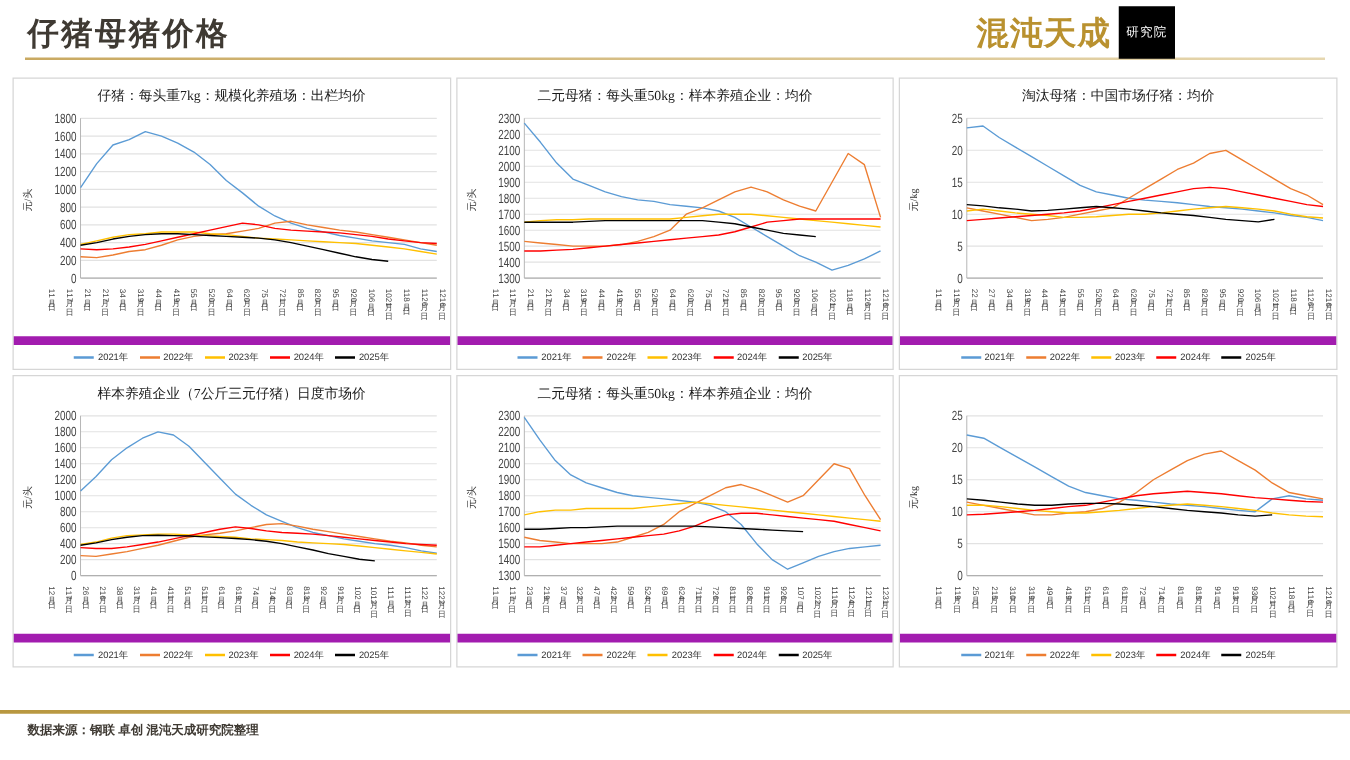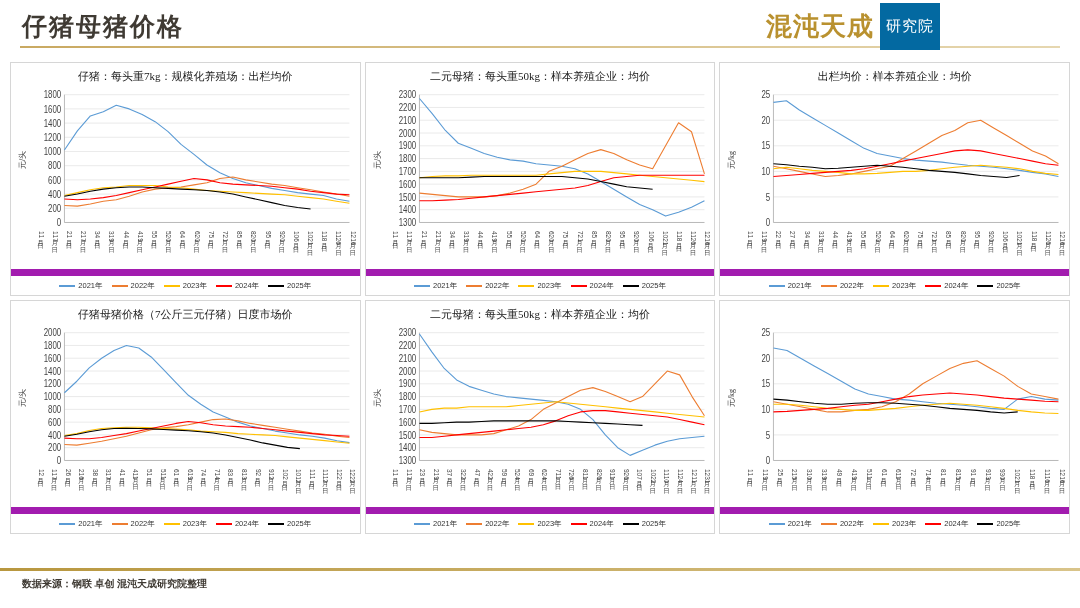--- a/index.html
+++ b/index.html
@@ -25,21 +25,21 @@
   }
   #logo{
     position:absolute;right:20px;top:8px;height:36px;
     display:flex;align-items:center;gap:6px;
   }
   #logo .logo-main{
     font-family:"Liberation Serif","DejaVu Serif",serif;
     font-size:26px;font-weight:bold;color:#b9912f;letter-spacing:1px;
   }
   #logo .logo-box{
-    background:#0369a1;color:#fff;font-size:15px;padding:14px 6px;
+    background:#000000;color:#fff;font-size:10px;padding:14px 6px;
     font-family:"Liberation Serif","DejaVu Serif",serif;letter-spacing:1px;
   }
   
   #footer{
     position:absolute;left:0;bottom:0;width:1080px;height:40px;
   }
   #footer-rule{
     position:absolute;left:0;top:0;width:1080px;height:3px;
     background:linear-gradient(to right,#b8973f,#d9c48a);
   }
@@ -273,21 +273,21 @@
           <span class="swatch" style="background: rgb(255, 0, 0);"></span>
           <span class="lbl">2024年</span>
         </div>
         <div class="item">
           <span class="swatch" style="background: rgb(0, 0, 0);"></span>
           <span class="lbl">2025年</span>
         </div>
       </div>
     </div>
     <div class="panel">
-      <div class="panel-title">出栏均价：样本养殖企业：均价</div>
+      <div class="panel-title">淘汰母猪：中国市场仔猪：均价</div>
       <div class="plot">
         <div class="ylabel">元/kg</div>
         <div class="svgwrap">
           <svg viewBox="0 0 300 100" preserveAspectRatio="none">
             <line x1="26" x2="296" y1="94" y2="94" class="gridline"></line>
             <text x="23" y="96.6" text-anchor="end" class="ytick">0</text>
             <line x1="26" x2="296" y1="76" y2="76" class="gridline"></line>
             <text x="23" y="78.6" text-anchor="end" class="ytick">5</text>
             <line x1="26" x2="296" y1="58" y2="58" class="gridline"></line>
             <text x="23" y="60.6" text-anchor="end" class="ytick">10</text>
@@ -349,21 +349,21 @@
           <span class="swatch" style="background: rgb(255, 0, 0);"></span>
           <span class="lbl">2024年</span>
         </div>
         <div class="item">
           <span class="swatch" style="background: rgb(0, 0, 0);"></span>
           <span class="lbl">2025年</span>
         </div>
       </div>
     </div>
     <div class="panel">
-      <div class="panel-title">仔猪母猪价格（7公斤三元仔猪）日度市场价</div>
+      <div class="panel-title">样本养殖企业（7公斤三元仔猪）日度市场价</div>
       <div class="plot">
         <div class="ylabel">元/头</div>
         <div class="svgwrap">
           <svg viewBox="0 0 300 100" preserveAspectRatio="none">
             <line x1="26" x2="296" y1="94" y2="94" class="gridline"></line>
             <text x="23" y="96.6" text-anchor="end" class="ytick">0</text>
             <line x1="26" x2="296" y1="85" y2="85" class="gridline"></line>
             <text x="23" y="87.6" text-anchor="end" class="ytick">200</text>
             <line x1="26" x2="296" y1="76" y2="76" class="gridline"></line>
             <text x="23" y="78.6" text-anchor="end" class="ytick">400</text>

